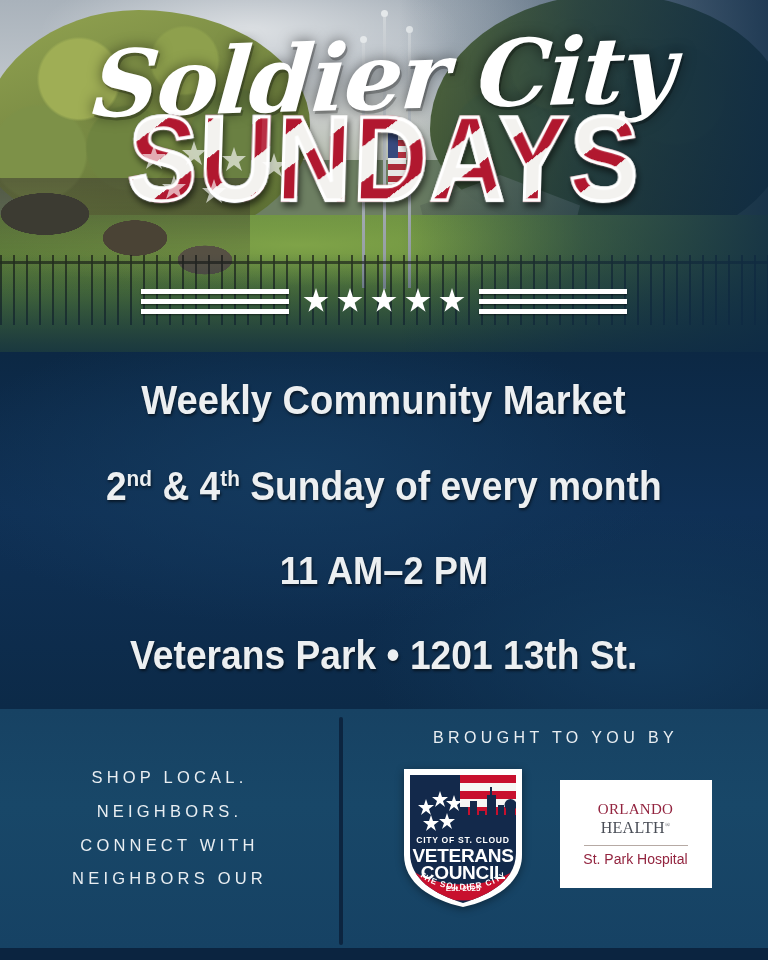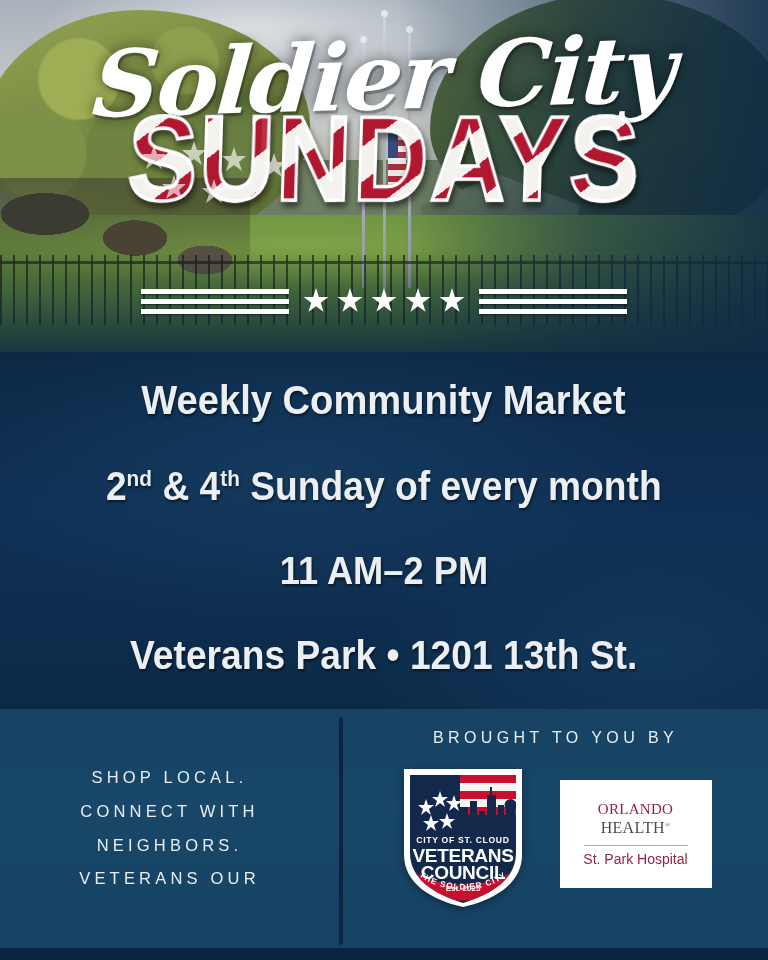--- a/index.html
+++ b/index.html
@@ -351,23 +351,23 @@
     <div class="info-line l3">11 AM–2 PM</div>
 
     <div class="info-line l4">Veterans Park • 1201 13th St.</div>
   </div>
 
   <div class="bottom">
 
     <div class="bottom-left">
       <div class="tagline">
         <div>SHOP LOCAL.</div>
+        <div>NEIGHBORS.</div>
         <div>CONNECT WITH</div>
-        <div>NEIGHBORS.</div>
-        <div>VETERANS OUR</div>
+        <div>NEIGHBORS OUR</div>
       </div>
     </div>
 
     <div class="v-divider"></div>
 
     <div class="bottom-right">
       <div class="brought">BROUGHT TO YOU BY</div>
 
       <div class="sponsors">
 

